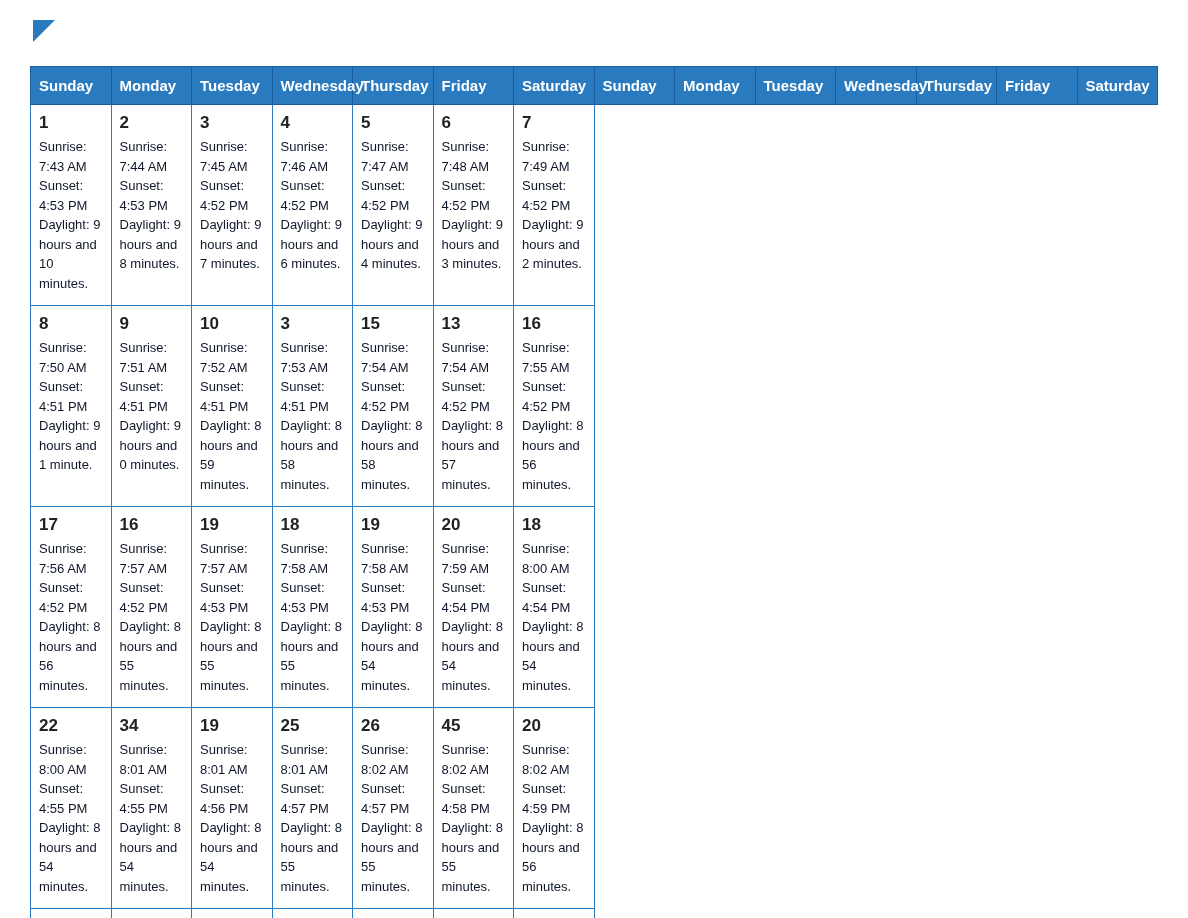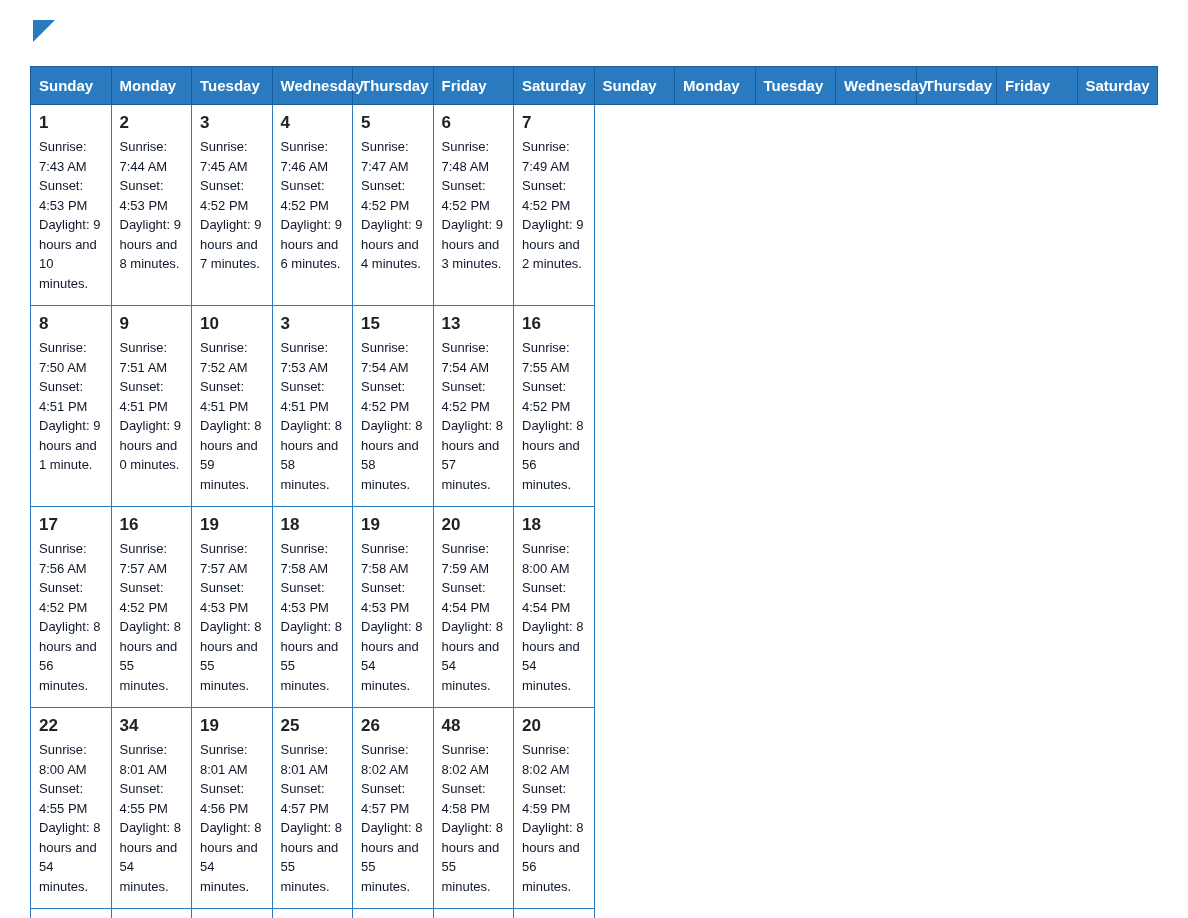--- a/index.html
+++ b/index.html
@@ -244,21 +244,21 @@
         </td>
         <td>
           <span class="day-num">25</span>
 <div class="day-info">Sunrise: 8:01 AM<br>Sunset: 4:57 PM<br>Daylight: 8 hours and 55 minutes.</div>
         </td>
         <td>
           <span class="day-num">26</span>
 <div class="day-info">Sunrise: 8:02 AM<br>Sunset: 4:57 PM<br>Daylight: 8 hours and 55 minutes.</div>
         </td>
         <td>
-          <span class="day-num">48</span>
+          <span class="day-num">45</span>
 <div class="day-info">Sunrise: 8:02 AM<br>Sunset: 4:58 PM<br>Daylight: 8 hours and 55 minutes.</div>
         </td>
         <td>
           <span class="day-num">20</span>
 <div class="day-info">Sunrise: 8:02 AM<br>Sunset: 4:59 PM<br>Daylight: 8 hours and 56 minutes.</div>
         </td>
       </tr>
       <tr>
         <td>
           <span class="day-num">29</span>

